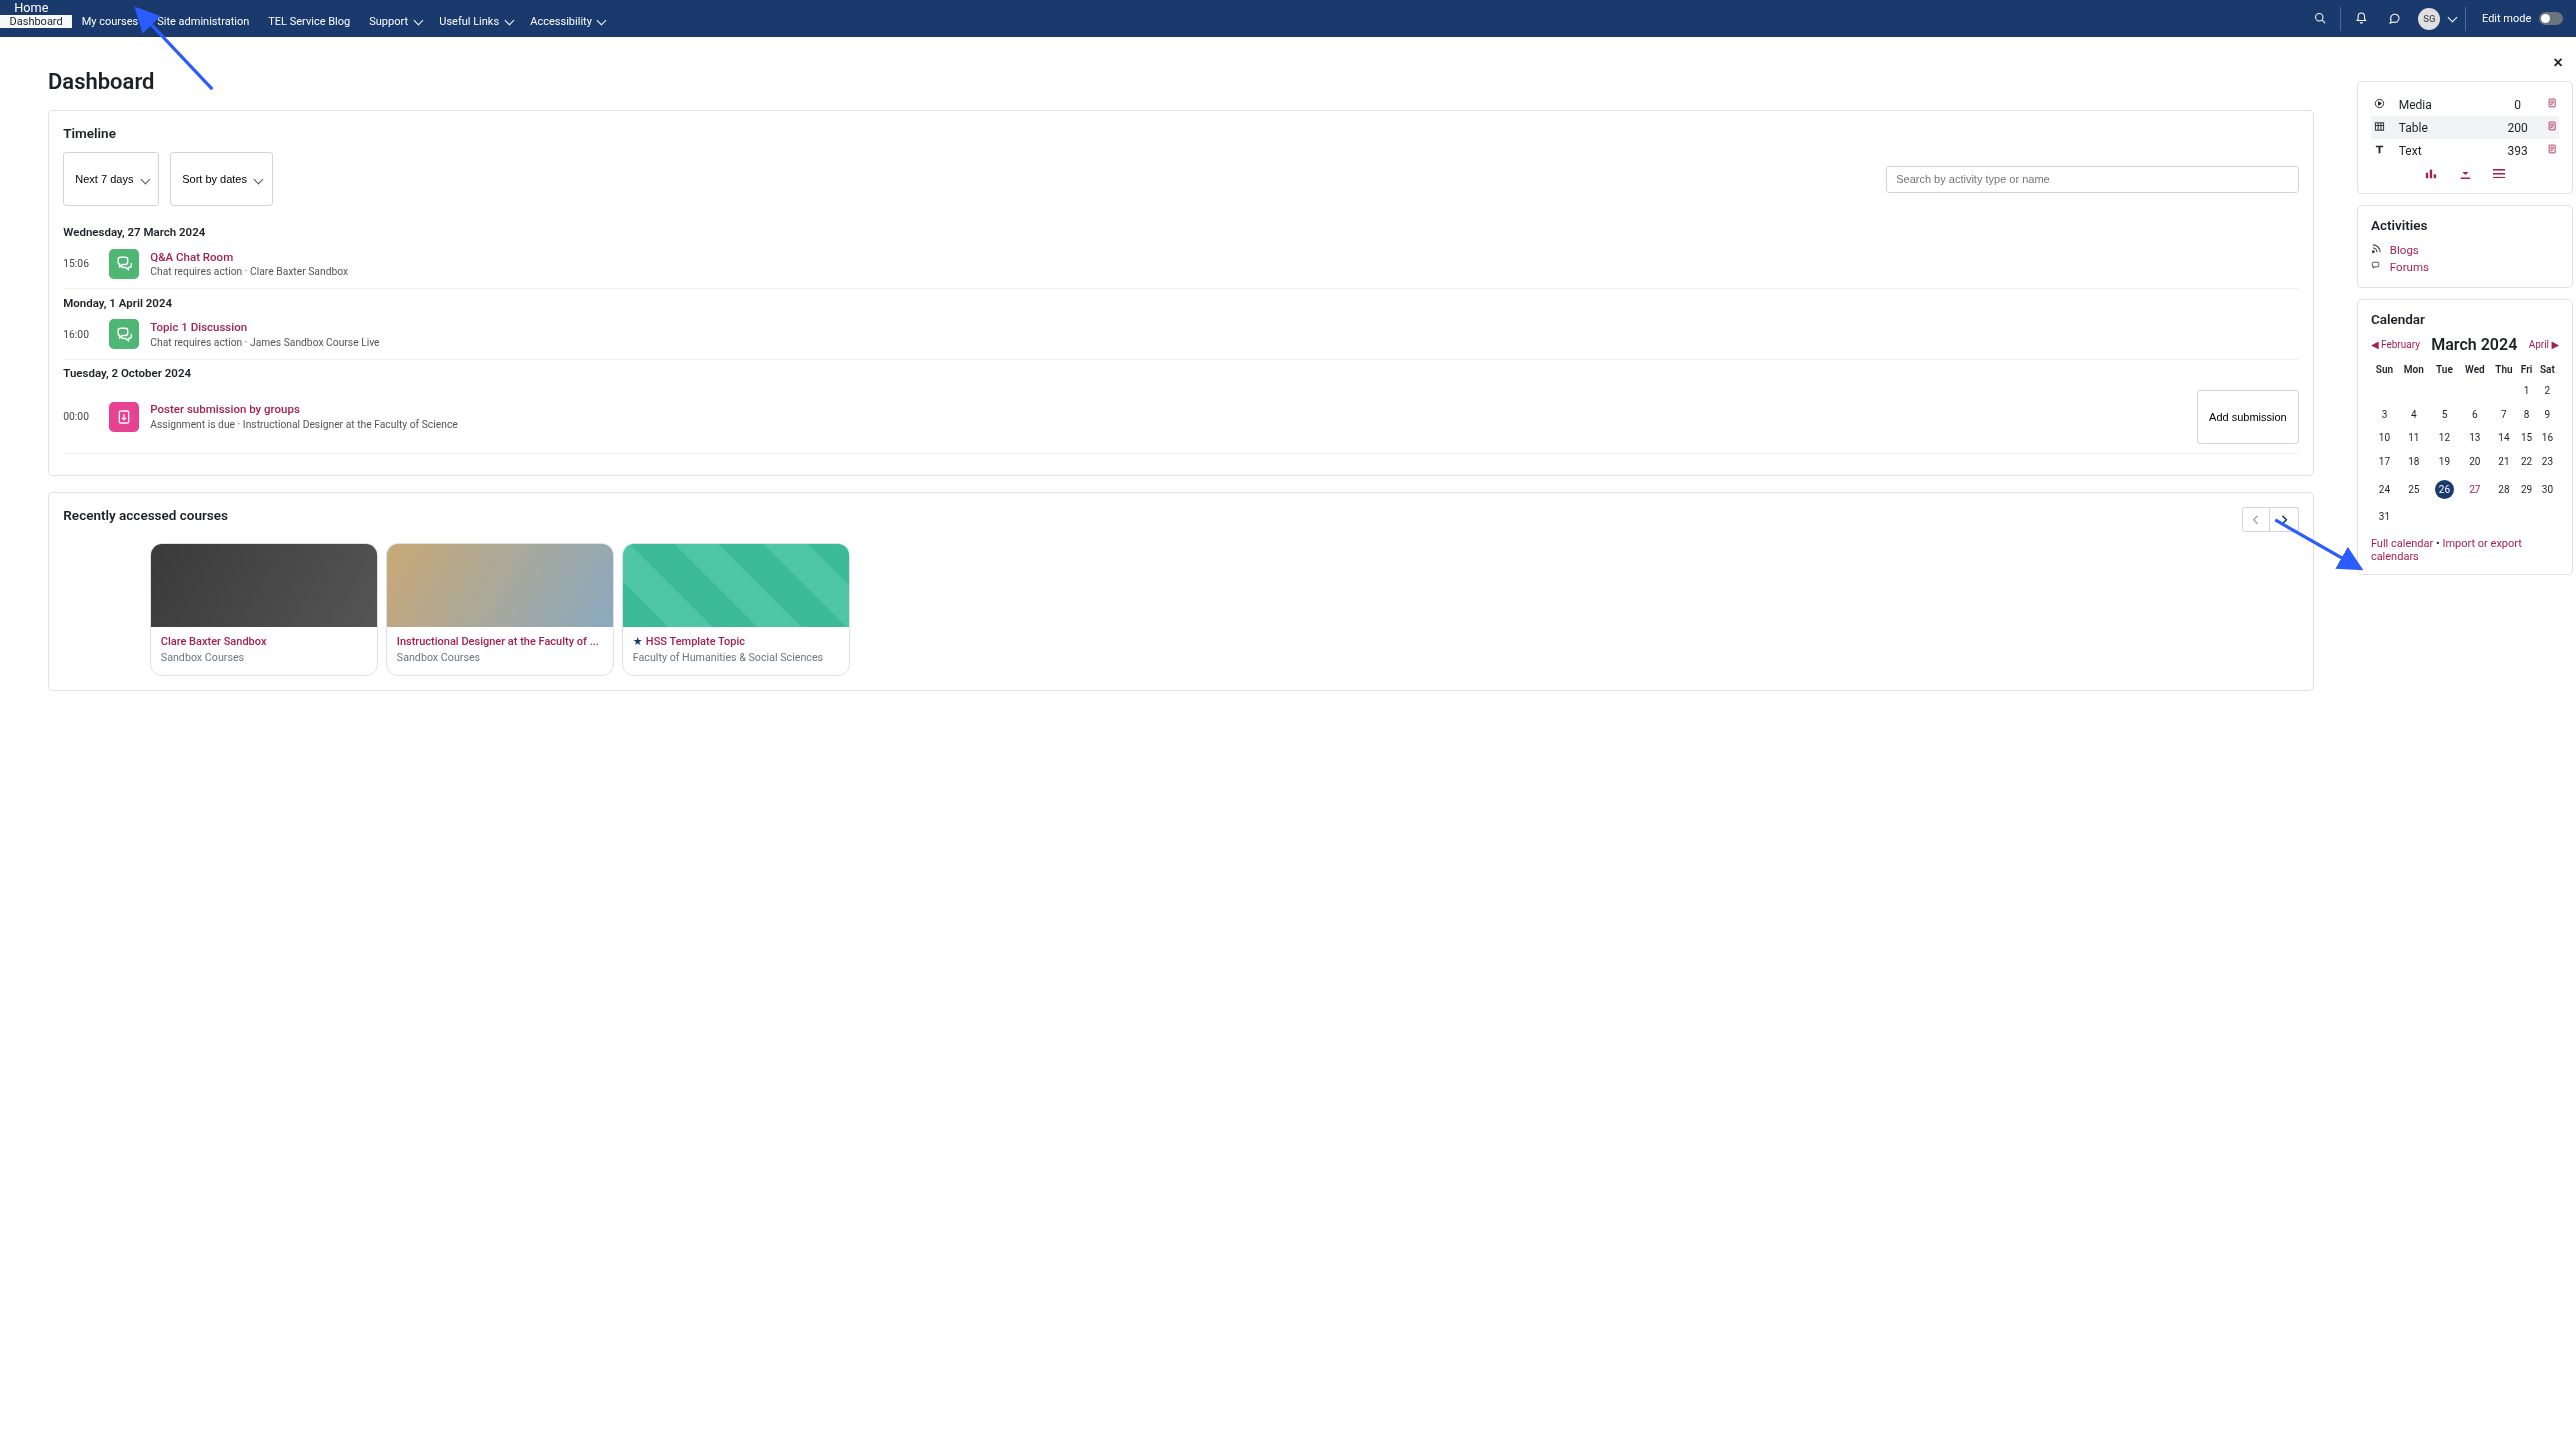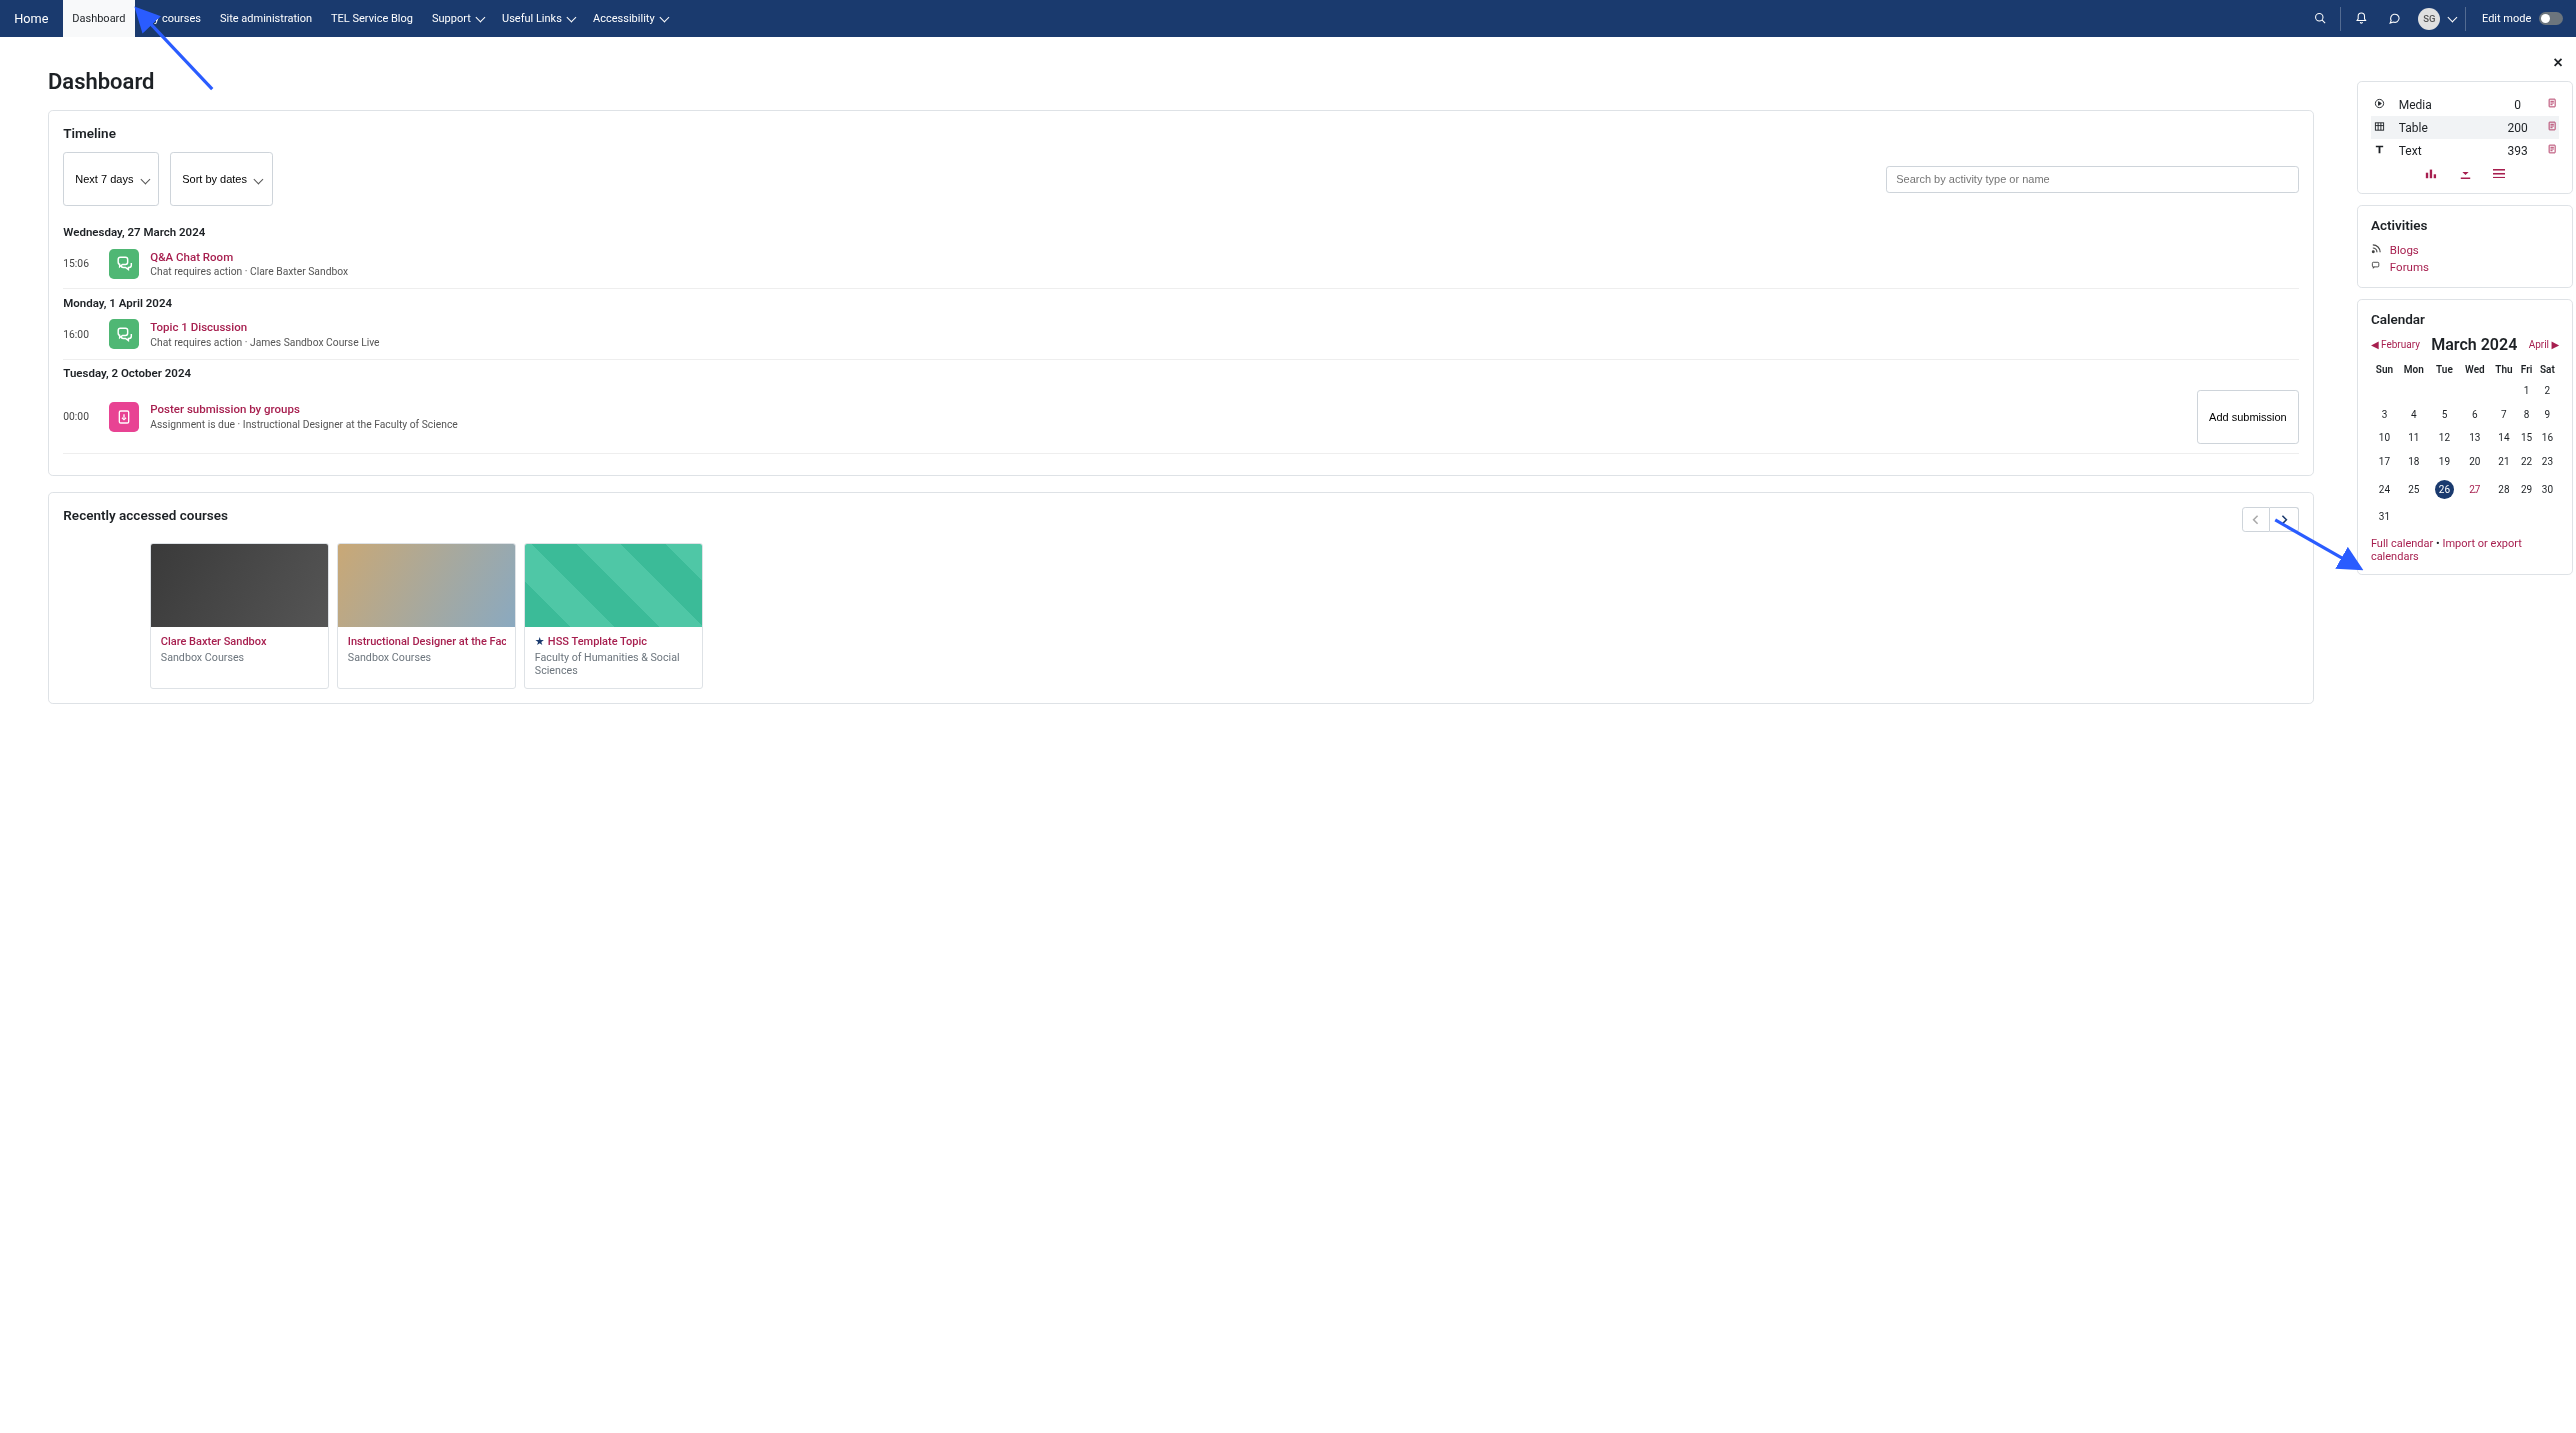--- a/index.html
+++ b/index.html
@@ -1,20 +1,20 @@
 <!DOCTYPE html>
 <html style="font-size:12.7px"><head>
 <meta charset="utf-8">
 <style>
 * { box-sizing: border-box; margin: 0; padding: 0; }
 body { font-family: -apple-system, BlinkMacSystemFont, "Segoe UI", Roboto, sans-serif; font-size: 11px; color: #1d2125; background: #fff; }
 
 
 .navbar { background: #1a3a6e; height: 37px; display: flex; align-items: stretch; color: #fff; }
-.nav-left { display: flex; align-items: stretch; }
+.nav-left { display: flex; align-items: stretch; flex-direction: column; }
 .nav-home { display: flex; align-items: center; padding: 0 14.3px; font-size: 12.7px; color: #fff; cursor: pointer; }
 .nav-tabs { display: flex; align-items: stretch; }
 .nav-tab { display: flex; align-items: center; padding: 0 9.5px; color: #fff; font-size: 11px; cursor: pointer; gap: 3.2px; }
 .nav-tab.active { background: #f8f9fa; color: #1d2125; }
 .nav-spacer { flex: 1; }
 .nav-right { display: flex; align-items: center; gap: 0; }
 .nav-icon-btn { width: 33px; display: flex; align-items: center; justify-content: center; height: 37px; cursor: pointer; }
 .nav-divider { width: 0.8px; height: 24px; background: rgba(255,255,255,0.25); margin: 0 3.2px; }
 .avatar { width: 22px; height: 22px; border-radius: 50%; background: #e0e0e0; color: #555; display: flex; align-items: center; justify-content: center; font-size: 9.5px; font-weight: 500; }
 .user-menu { display: flex; align-items: center; gap: 4.8px; padding: 0 8px; cursor: pointer; }
@@ -49,21 +49,21 @@
 .tl-link { color: #a71f4f; font-weight: 500; font-size: 11.5px; cursor: pointer; }
 .tl-sub { font-size: 10.3px; color: #555; margin-top: 1.6px; }
 
 
 .rac-head { display: flex; align-items: center; justify-content: space-between; margin-bottom: 11px; }
 .rac-nav { display: flex; }
 .rac-nav button { width: 28.6px; height: 25.4px; border: 0.8px solid #ced4da; background: #fff; cursor: pointer; display: flex; align-items: center; justify-content: center; }
 .rac-nav button:first-child { border-radius: 3.2px 0 0 3.2px; color: #aaa; }
 .rac-nav button:last-child { border-radius: 0 3.2px 3.2px 0; border-left: none; color: #1a3a6e; }
 .rac-row { display: flex; gap: 8px; justify-content: flex-start; padding: 0 87px; }
-.course-card { width: 179px; border: 0.8px solid #dee2e6; border-radius: 3px; overflow: hidden; }
+.course-card { width: 228px; border: 0.8px solid #dee2e6; border-radius: 12px; overflow: hidden; }
 .course-img { height: 83px; background: #ccc; }
 .course-img.c1 { background: linear-gradient(120deg,#3a3a3a,#555); }
 .course-img.c2 { background: linear-gradient(120deg,#c9a876,#8aa9c0); }
 .course-img.c3 { background: repeating-linear-gradient(45deg,#3bbb98,#3bbb98 32px,#4fc7a6 32px,#4fc7a6 63px); }
 .course-body { padding: 8px 9.5px 11px; }
 .course-title { color: #a71f4f; font-size: 11px; font-weight: 500; cursor: pointer; display: flex; align-items: center; gap: 3.2px; white-space: nowrap; overflow: hidden; text-overflow: ellipsis; }
 .course-cat { color: #6c757d; font-size: 10.7px; margin-top: 2.4px; }
 
 
 .side-close { position: absolute; top: 17.5px; right: 12.7px; cursor: pointer; font-weight: bold; font-size: 12.7px; }

